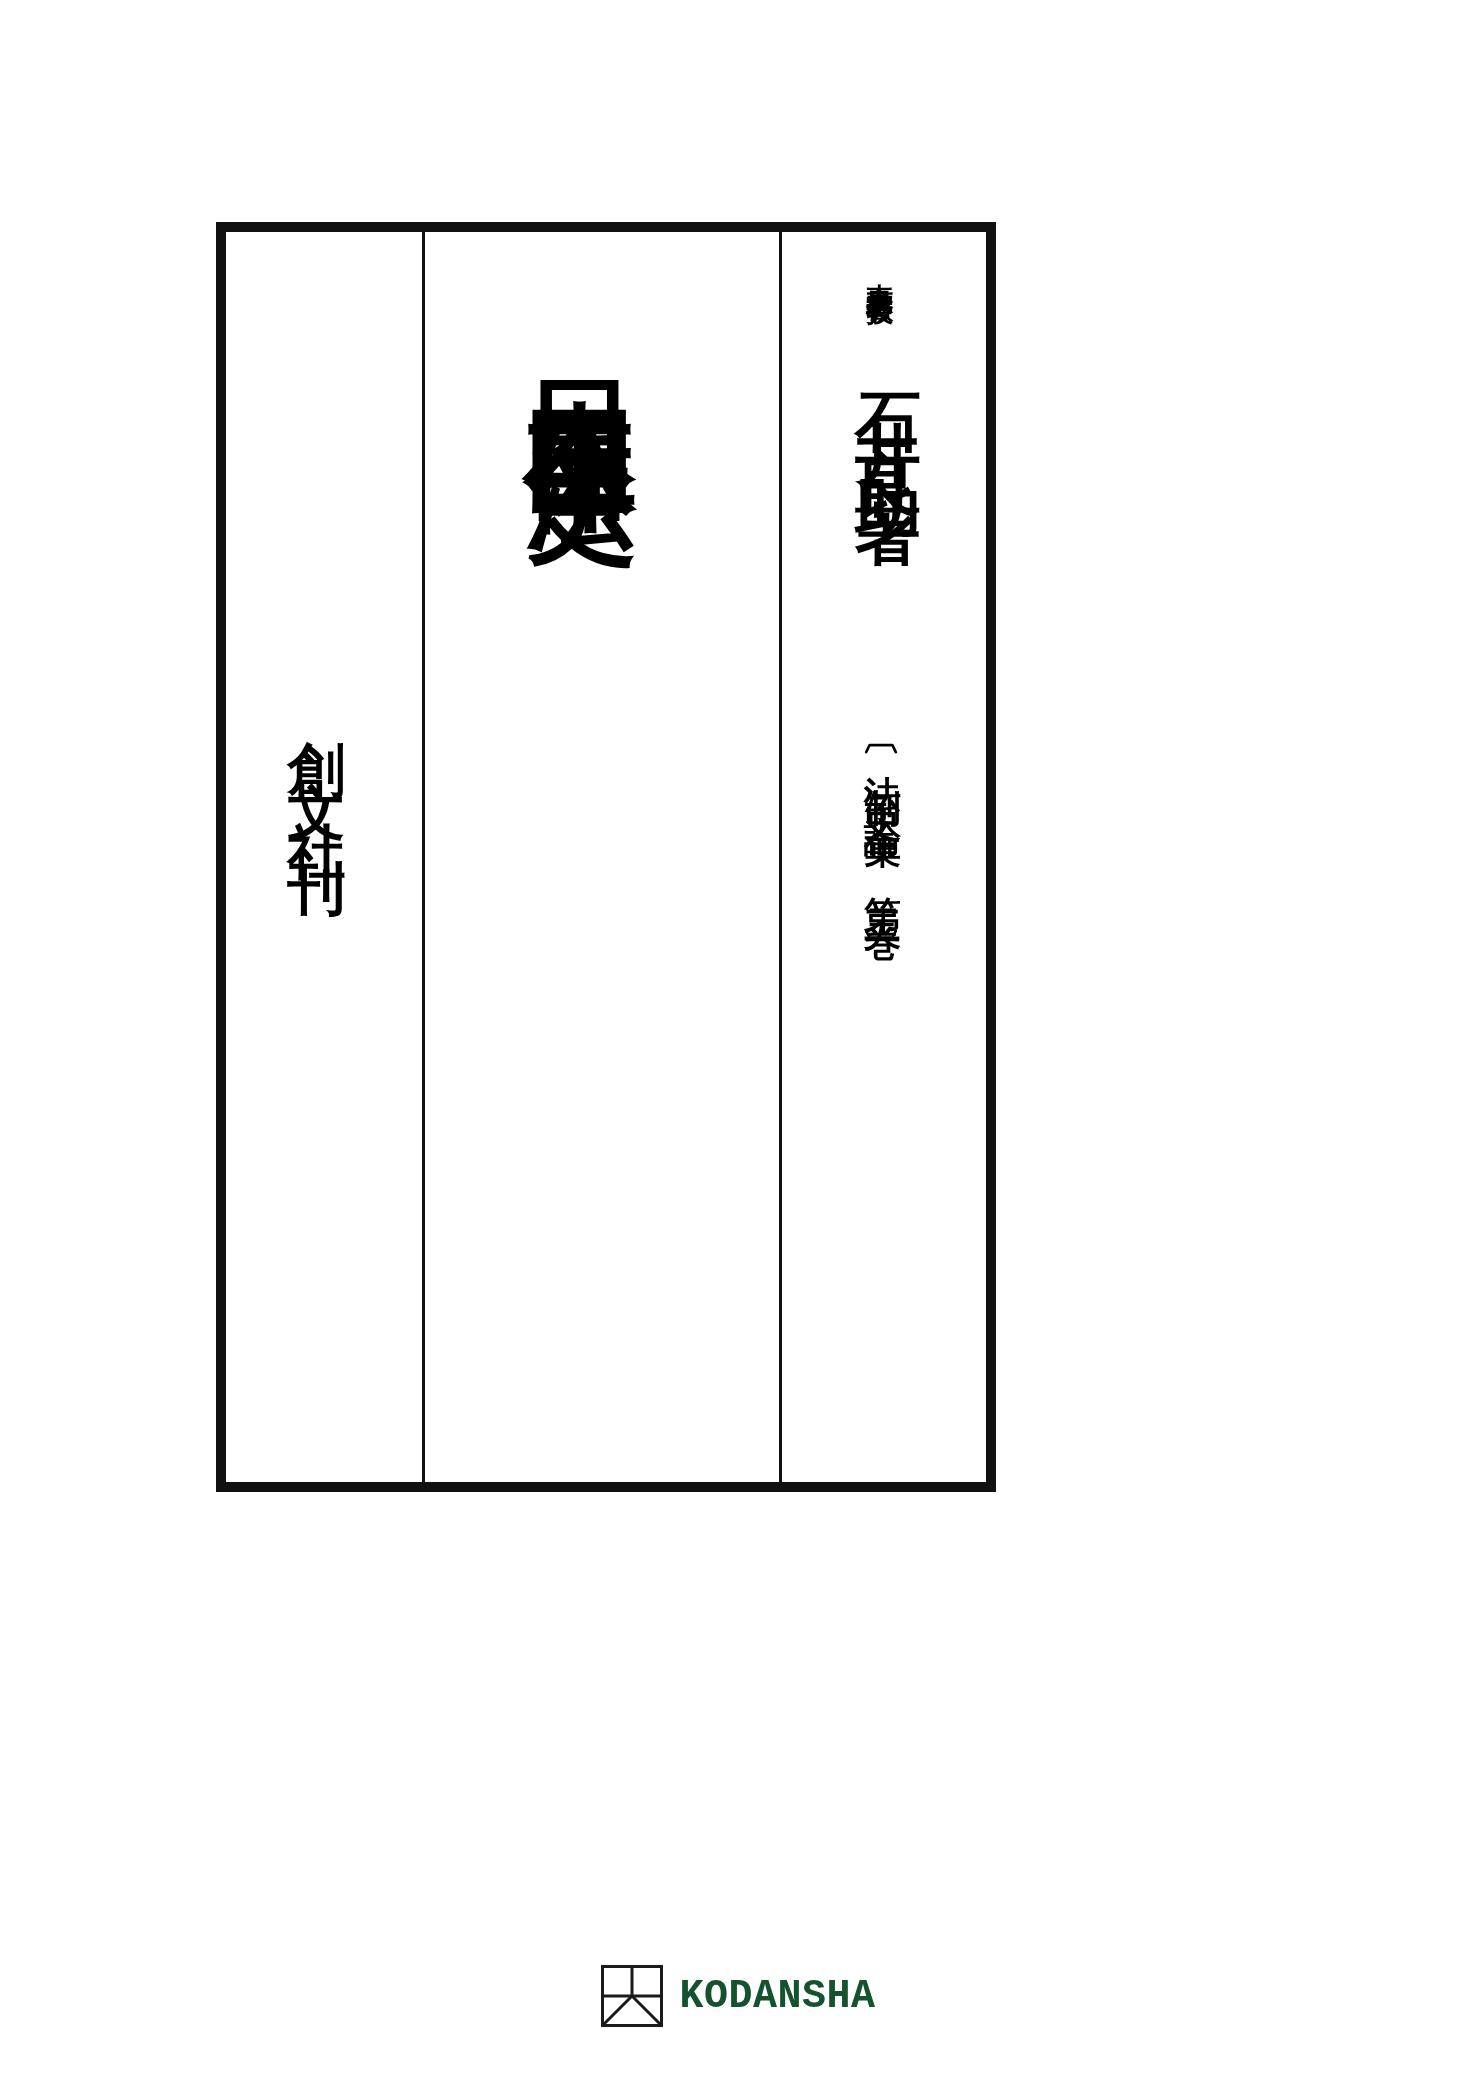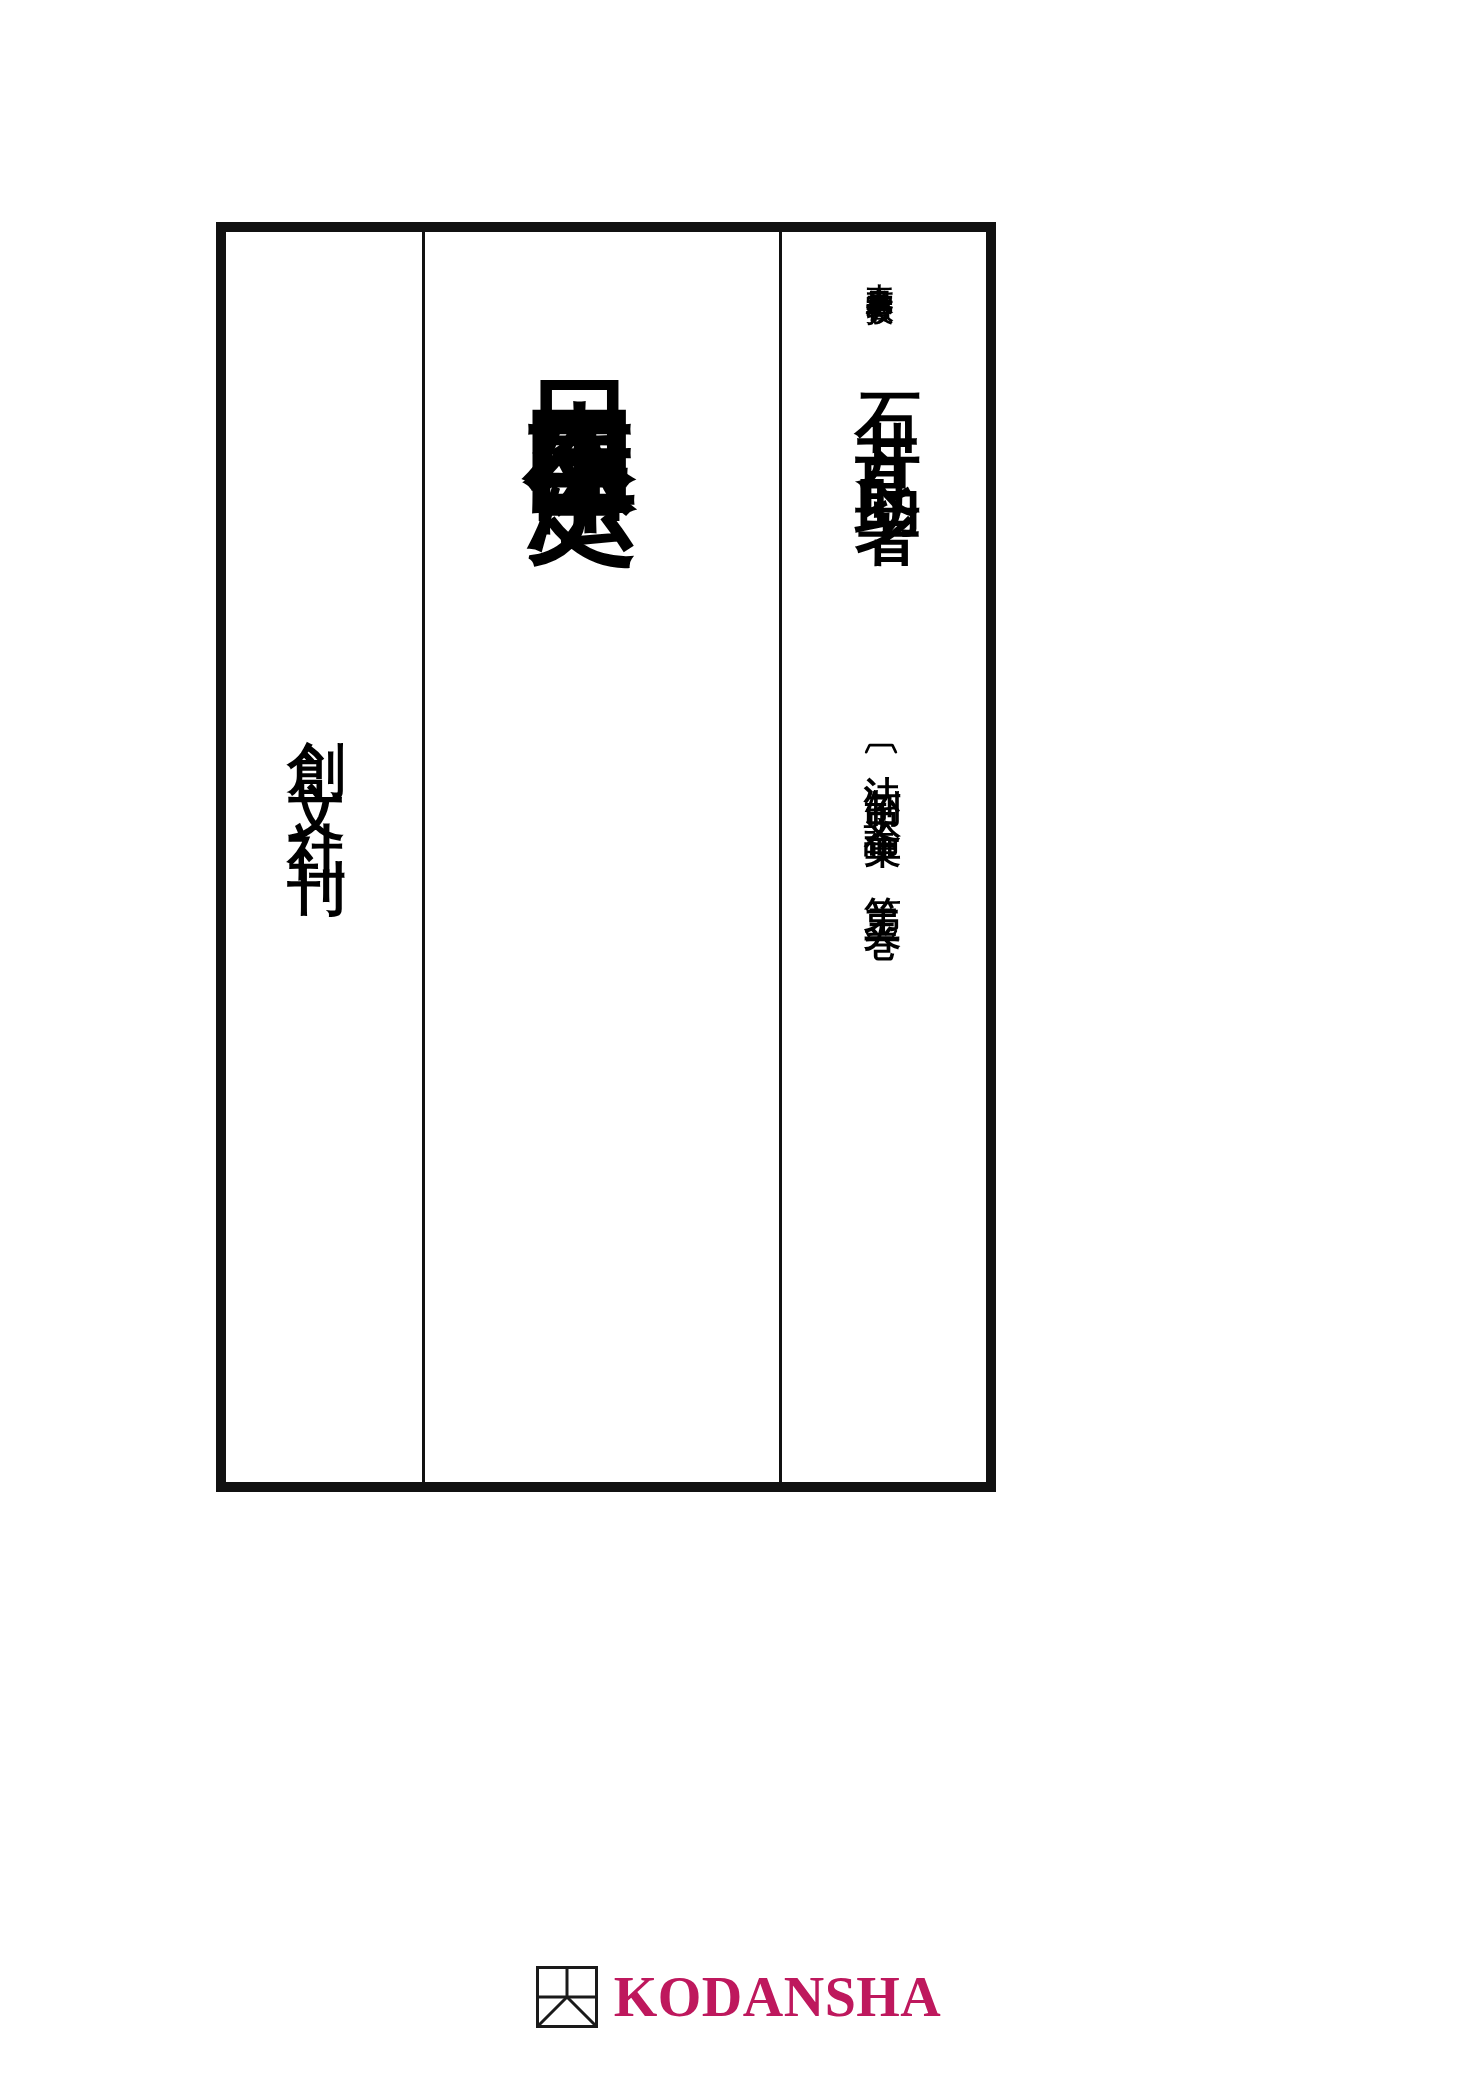--- a/index.html
+++ b/index.html
@@ -108,25 +108,25 @@
     justify-content: center;
     gap: 16px;
   }
   .logo-mark {
     width: 62px;
     height: 62px;
     position: relative;
   }
   .logo-mark svg { display: block; }
   .logo-text {
-    font-family: Liberation Serif, serif;
+    font-family: Liberation Mono, monospace;
     font-weight: 700;
-    font-size: 56px;
+    font-size: 40px;
     letter-spacing: 0.5px;
-    color: #be185d;
+    color: #14532d;
   }
 </style>
 </head>
 <body>
 
 <div class="cover-frame">
 
   <div class="rule rule-left"></div>
   <div class="rule rule-right"></div>
 

